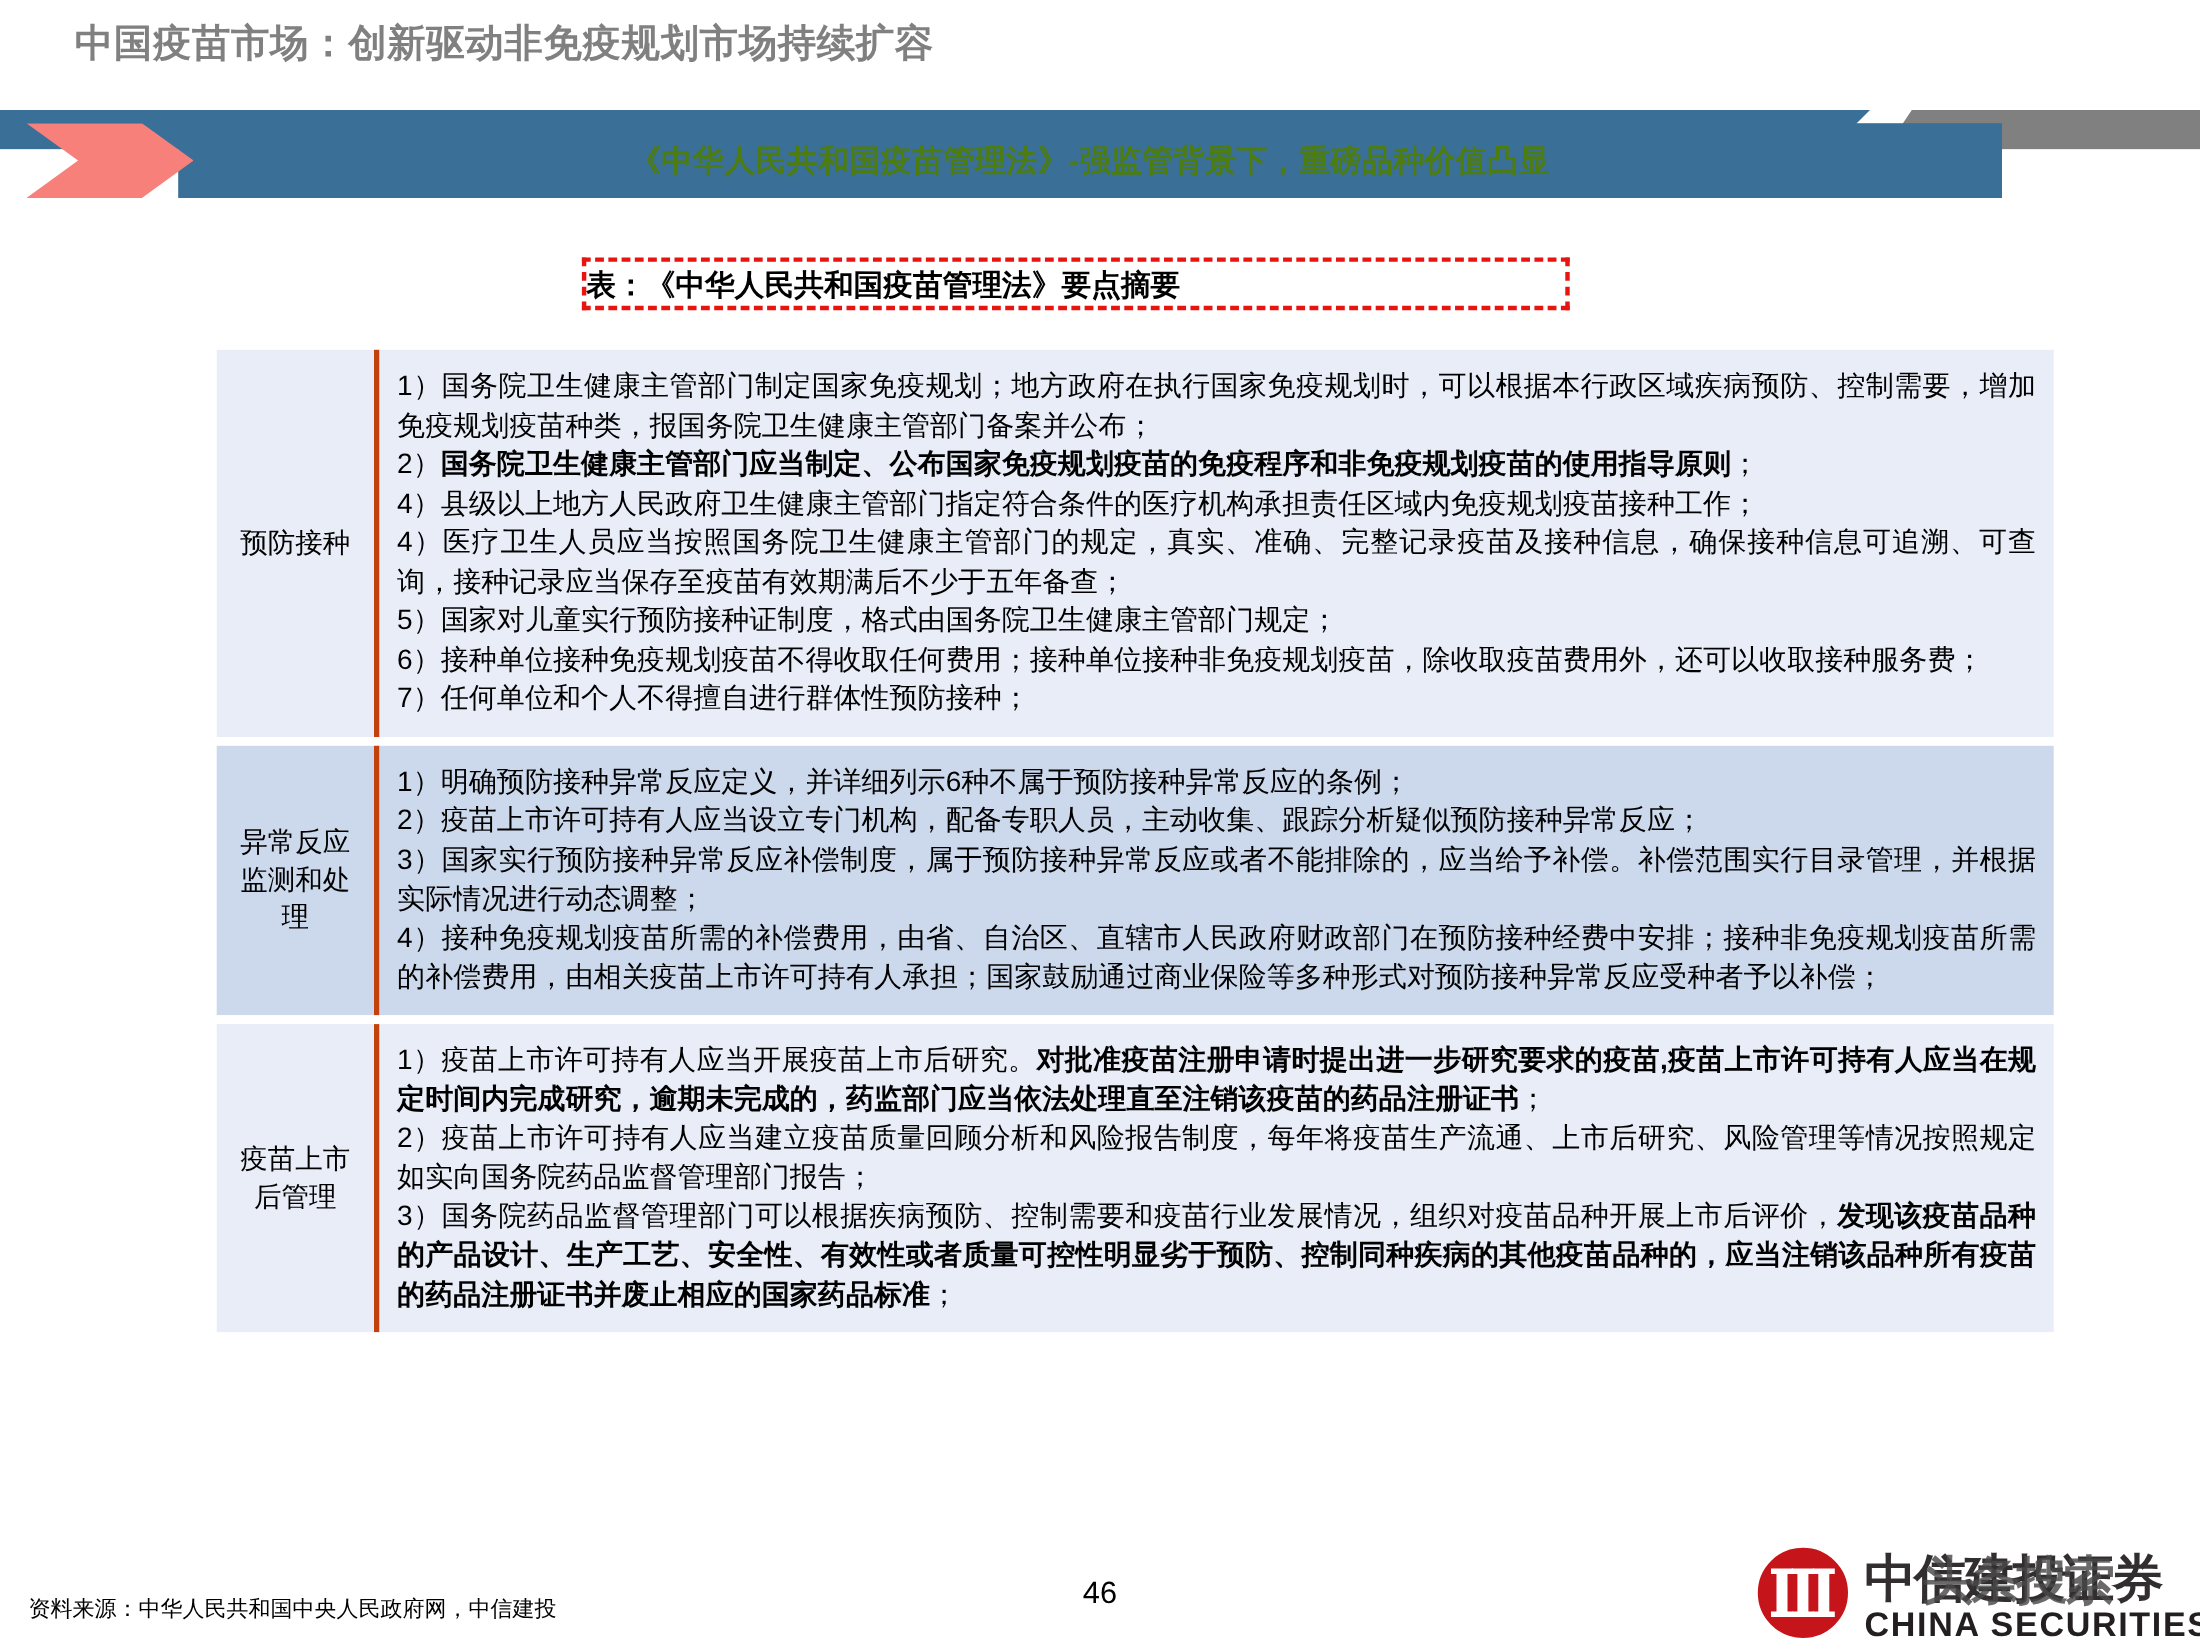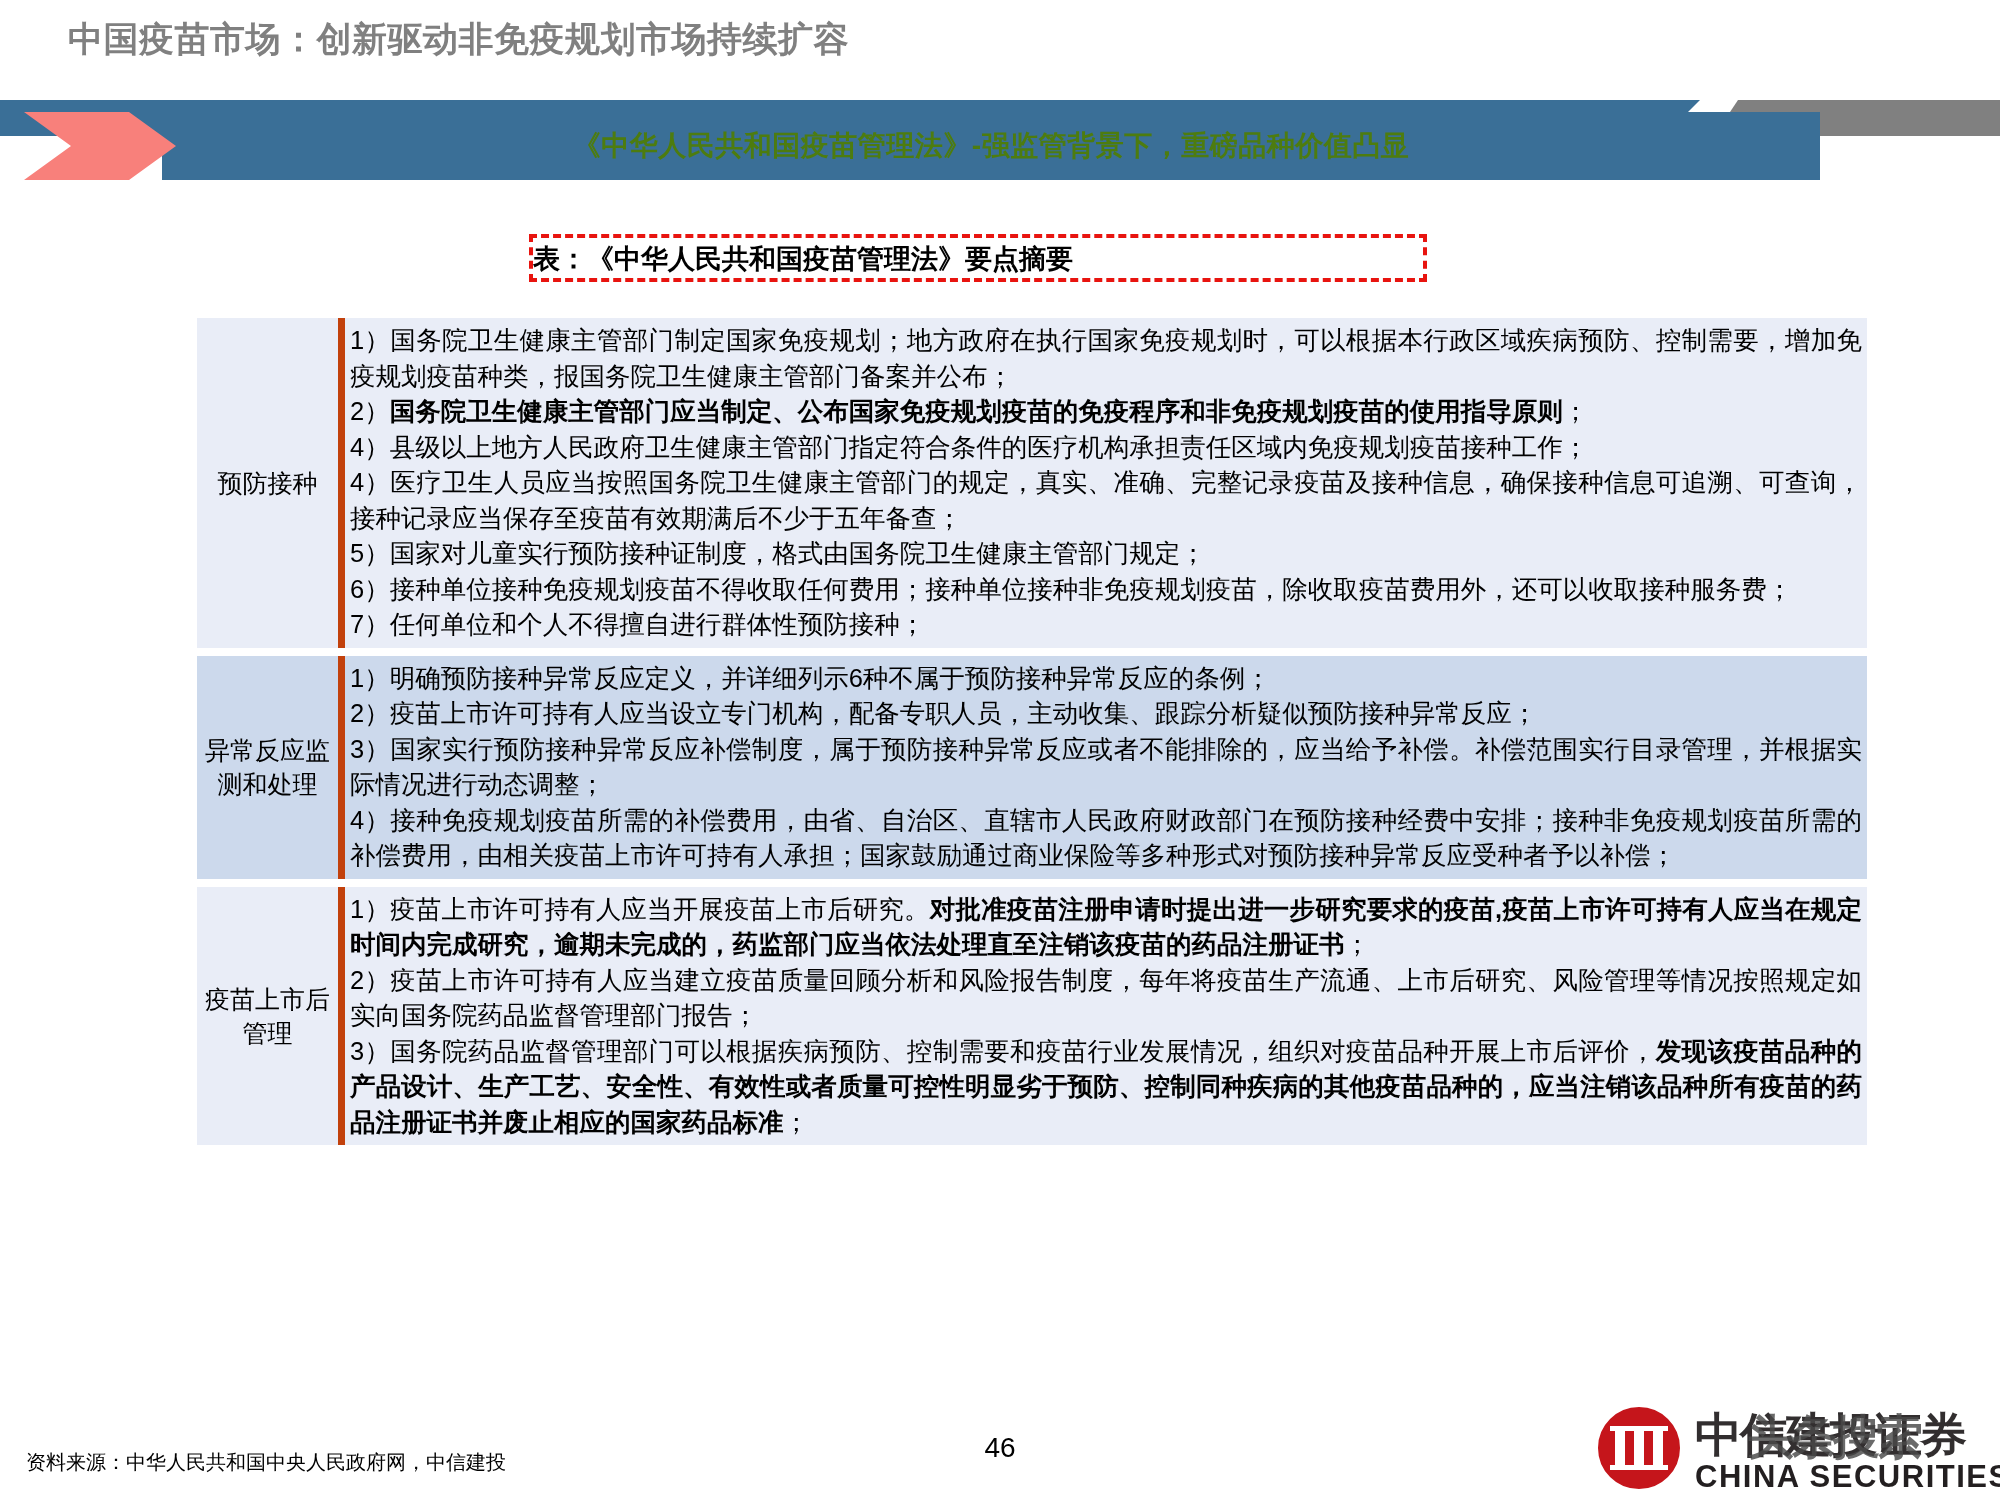--- a/index.html
+++ b/index.html
@@ -126,31 +126,31 @@
     position: absolute;
     left: 197px;
     top: 318px;
     width: 1670px;
     border-collapse: separate;
     border-spacing: 0;
     table-layout: fixed;
   }
   .law-table td {
     vertical-align: middle;
-    padding: 5px;
+    padding: 16px;
   }
   .cat-cell {
     width: 148px;
     text-align: center;
     font-size: 25px;
     color: #000000;
     line-height: 34px;
     padding: 6px 12px;
     box-sizing: border-box;
-    border-right: 7px solid #c2410c;
+    border-right: 5px solid #c2410c;
   }
   .body-cell {
     padding: 12px 18px 14px 20px;
     font-size: 25.5px;
     line-height: 35.5px;
     color: #000000;
     text-align: justify;
     box-sizing: border-box;
   }
   tr.row-light .cat-cell,

